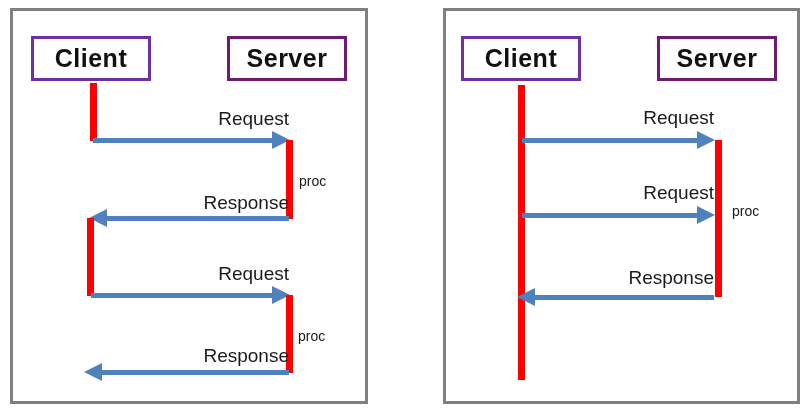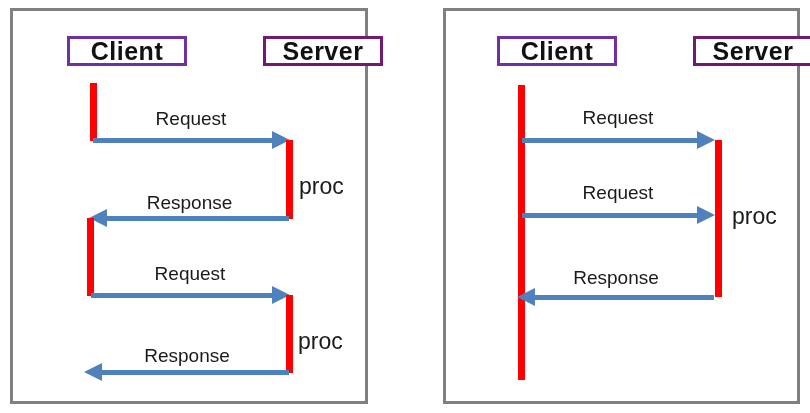--- a/index.html
+++ b/index.html
@@ -20,30 +20,29 @@
     height: 396px;
     background: #ffffff;
     border: 3px solid #808080;
   }
   .panel-left  { left: 10px;  width: 358px; }
   .panel-right { left: 443px; width: 357px; }
 
   .actor {
     position: absolute;
     width: 120px;
-    height: 30px;
+    height: 45px;
     background: #ffffff;
     display: flex;
     align-items: center;
     justify-content: center;
     font-size: 25px;
     font-weight: bold;
     color: #111111;
     letter-spacing: 0.5px;
-    margin-left: 36px;
   }
   .actor-client { border: 3px solid #7030A0; }
   .actor-server { border: 3px solid #701a75; }
 
   .lifeline {
     position: absolute;
     width: 7px;
     background: #FF0000;
   }
 
@@ -64,25 +63,25 @@
     border-top: 9px solid transparent;
     border-bottom: 9px solid transparent;
   }
   .arrow.dir-right .head { right: -1px; border-left: 18px solid #4F81BD; }
   .arrow.dir-left  .head { left: -1px;  border-right: 18px solid #4F81BD; }
 
   .msg-label {
     position: absolute;
     font-size: 19px;
     color: #1a1a1a;
-    text-align: center;
+    text-align: right;
   }
   .proc-label {
     position: absolute;
-    font-size: 23px;
+    font-size: 14px;
     color: #1a1a1a;
     white-space: nowrap;
   }
 </style>
 </head>
 <body>
 
 <div class="canvas">
 
   <section class="panel panel-left">

